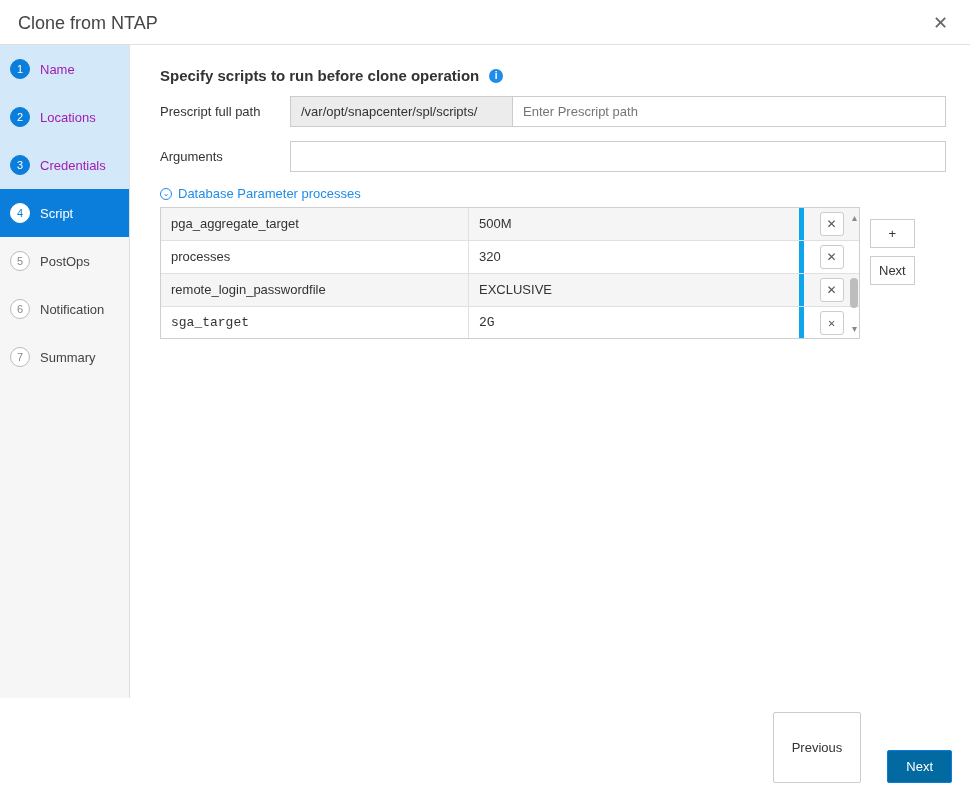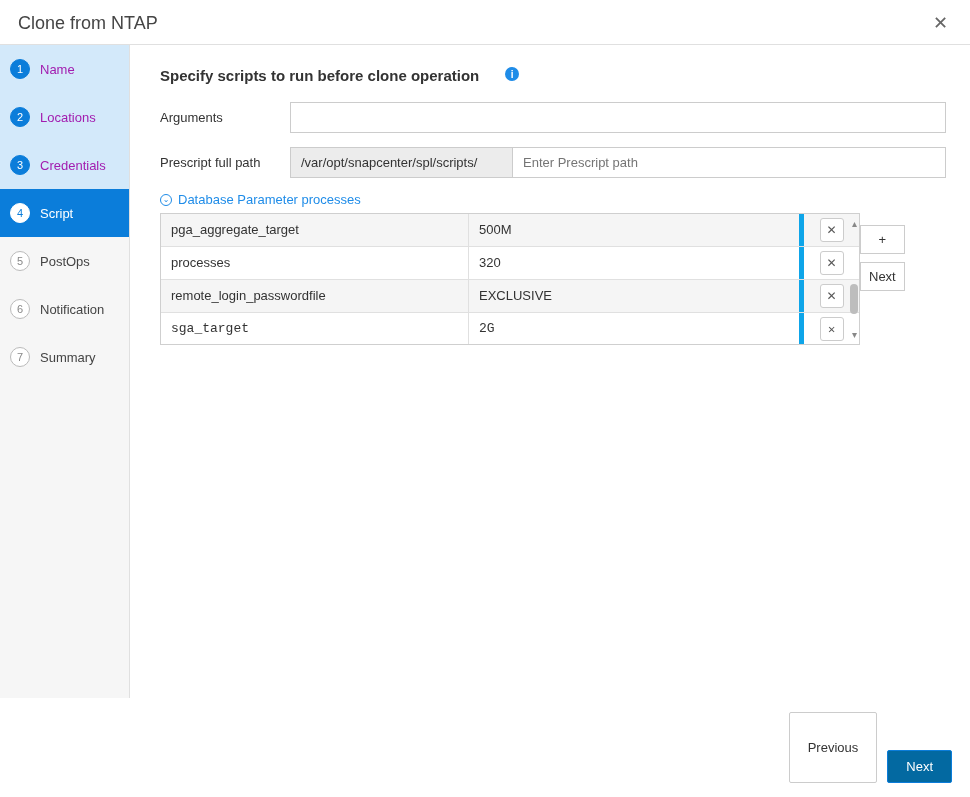--- a/index.html
+++ b/index.html
@@ -84,23 +84,23 @@
 .main {
   flex: 1;
   padding: 22px 24px 0 30px;
   overflow: auto;
 }
 .page-title {
   font-size: 15px;
   font-weight: 600;
   color: #333;
   display: flex;
-  align-items: flex-start;
-  gap: 26px;
-  margin-bottom: 18px;
+  align-items: center;
+  gap: 10px;
+  margin-bottom: 12px;
 }
 .info-icon {
   width: 14px;
   height: 14px;
   border-radius: 50%;
   background: #1f8ce8;
   color: #fff;
   font-size: 10px;
   font-weight: bold;
   display: inline-flex;
@@ -164,20 +164,21 @@
   border: 1px solid #1f8ce8;
   border-radius: 50%;
   display: inline-flex;
   align-items: center;
   justify-content: center;
   font-size: 8px;
   line-height: 1;
 }
 .param-area {
   display: flex;
+  gap: 10px;
   align-items: flex-start;
 }
 .param-table {
   border: 1px solid #cfcfcf;
   width: 700px;
   position: relative;
 }
 .param-scroll {
   max-height: 130px;
   overflow: hidden;
@@ -254,21 +255,21 @@
   cursor: pointer;
   min-width: 24px;
 }
 .footer {
   position: absolute;
   bottom: 0;
   left: 0;
   right: 0;
   display: flex;
   justify-content: flex-end;
-  gap: 10px;
+  gap: 26px;
   padding: 14px 18px;
   background: #fff;
 }
 .btn {
   padding: 8px 18px;
   font-size: 13px;
   border-radius: 2px;
   cursor: pointer;
 }
 .btn-secondary {
@@ -323,28 +324,28 @@
     </div>
   </div>
 
   <div class="main">
     <div class="page-title">
       <span>Specify scripts to run before clone operation</span>
       <span class="info-icon">i</span>
     </div>
 
     <div class="form-row">
-      <div class="form-label">Arguments</div>
-      <input class="text-input args-input" type="text" value="" style="">
-    </div>
-
-    <div class="form-row">
       <div class="form-label">Prescript full path</div>
       <div class="prefix-box">/var/opt/snapcenter/spl/scripts/</div>
       <input class="text-input path-input" type="text" placeholder="Enter Prescript path" style="">
+    </div>
+
+    <div class="form-row">
+      <div class="form-label">Arguments</div>
+      <input class="text-input args-input" type="text" value="" style="">
     </div>
 
 
     <div class="section-link">
       <span class="caret">⌄</span>
       <span>Database Parameter processes</span>
     </div>
 
     <div class="param-area">
       <div class="param-table">

